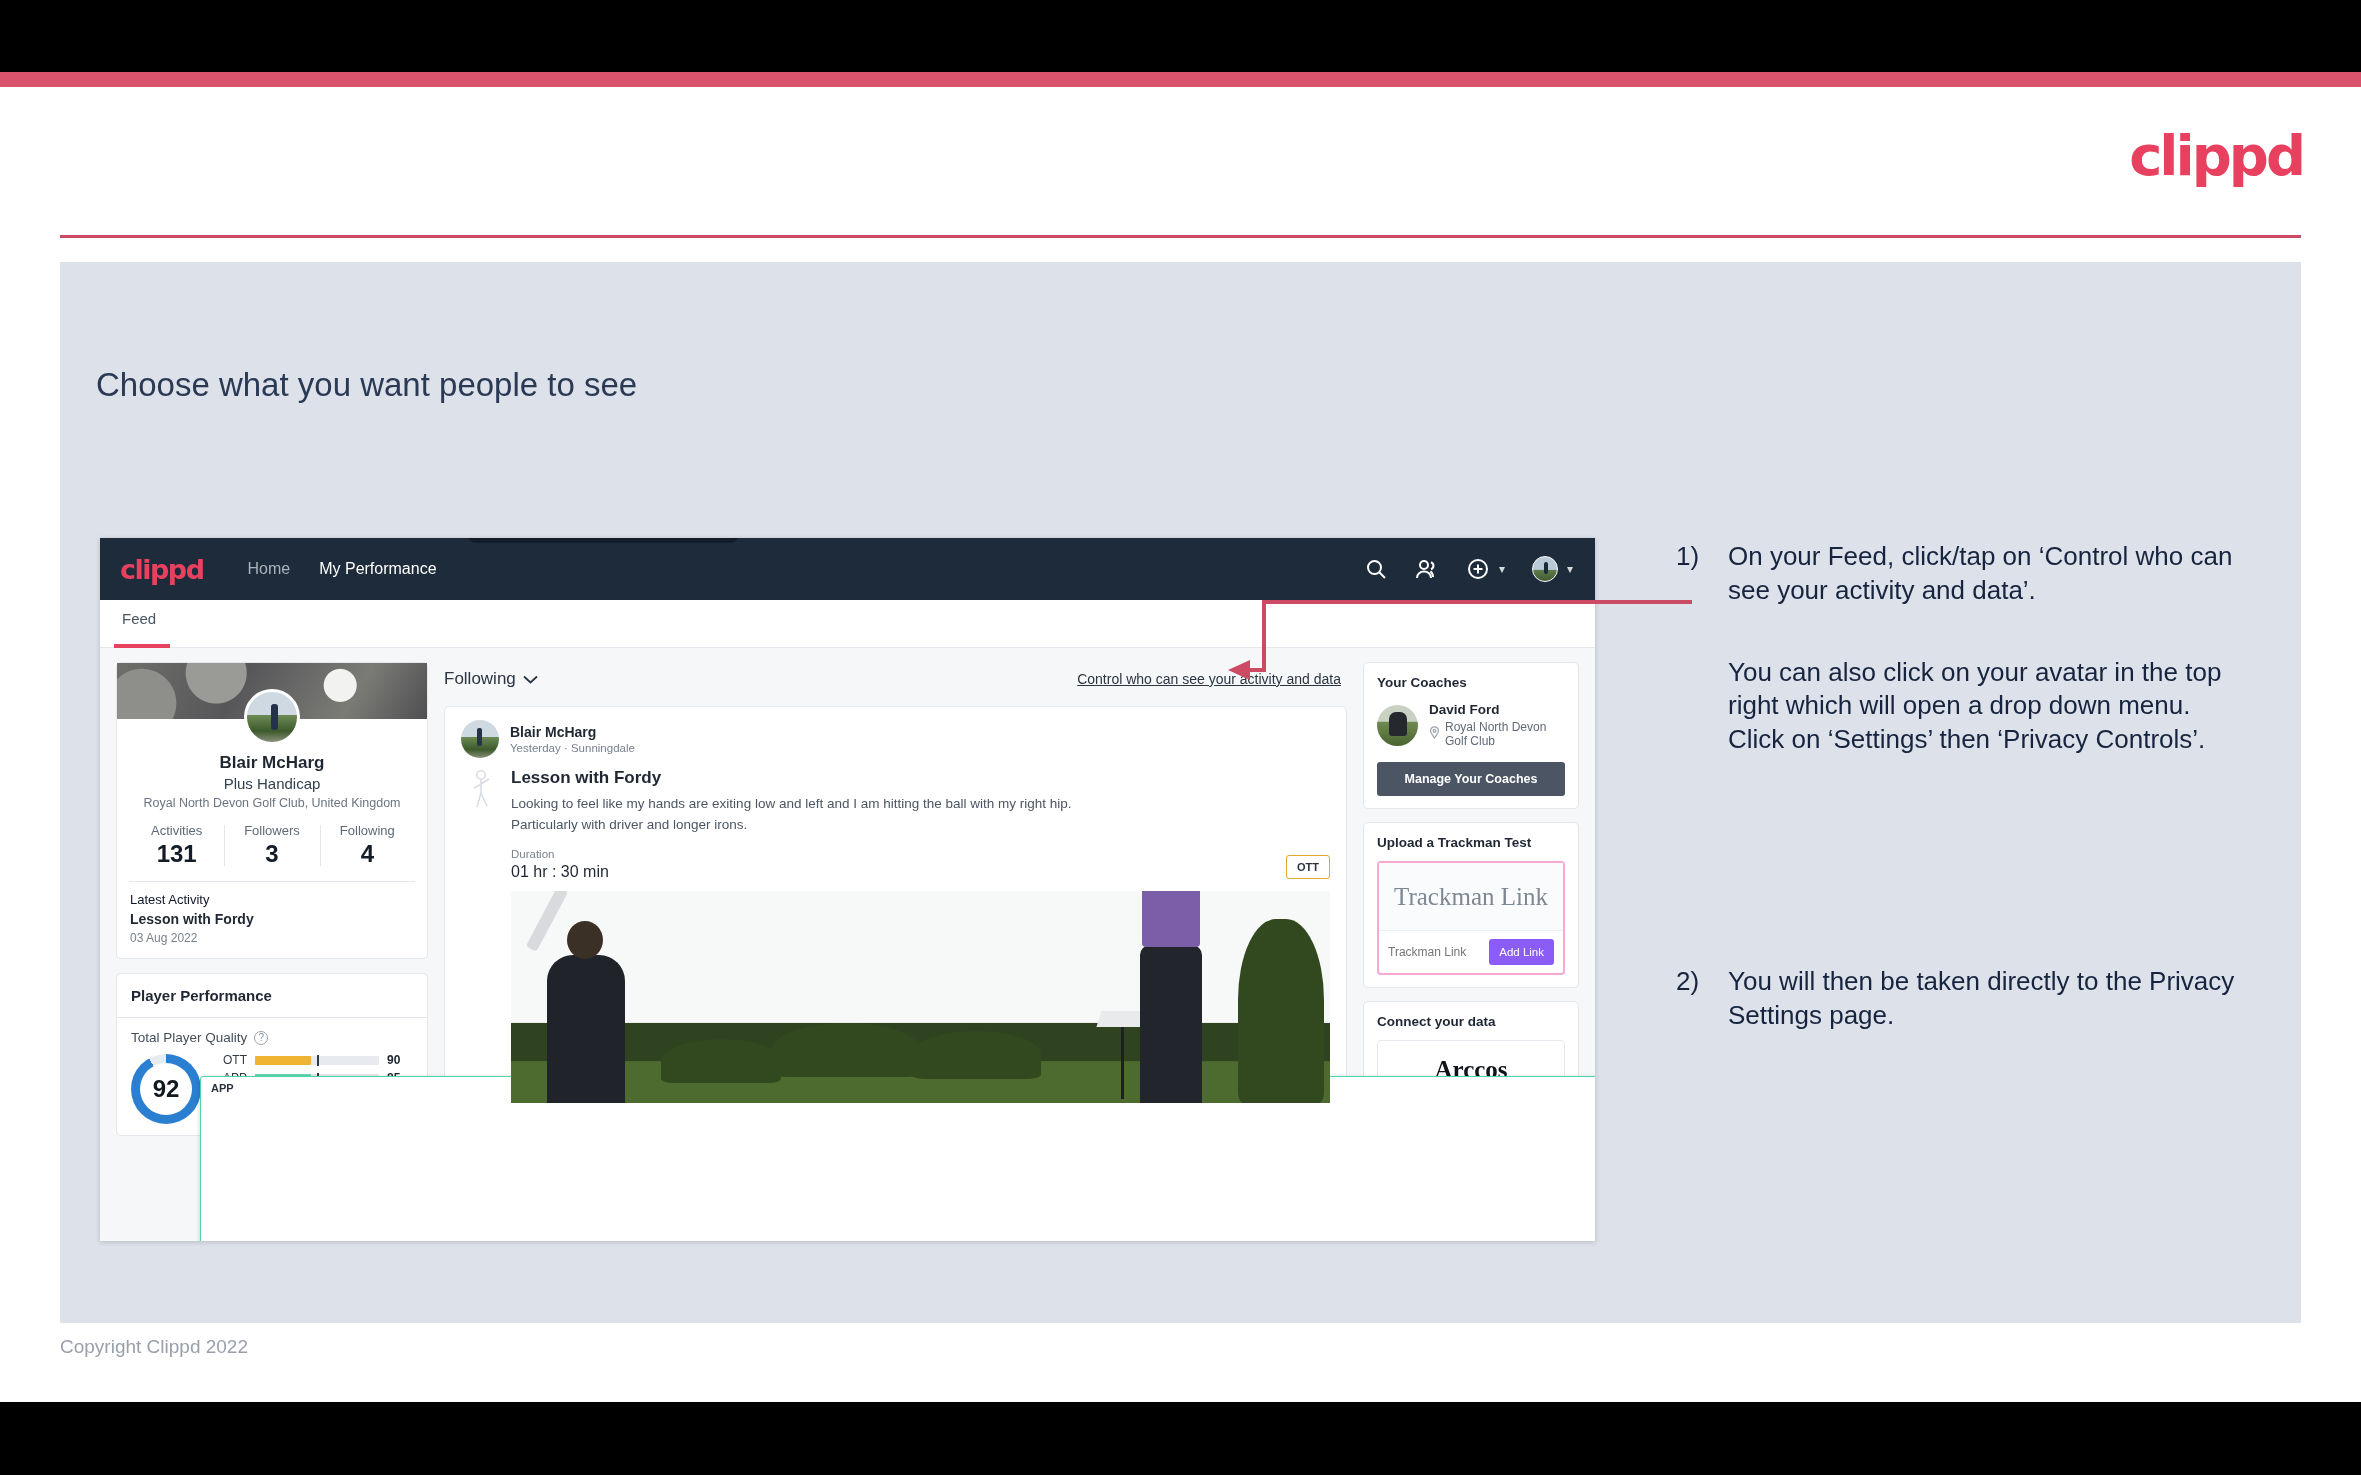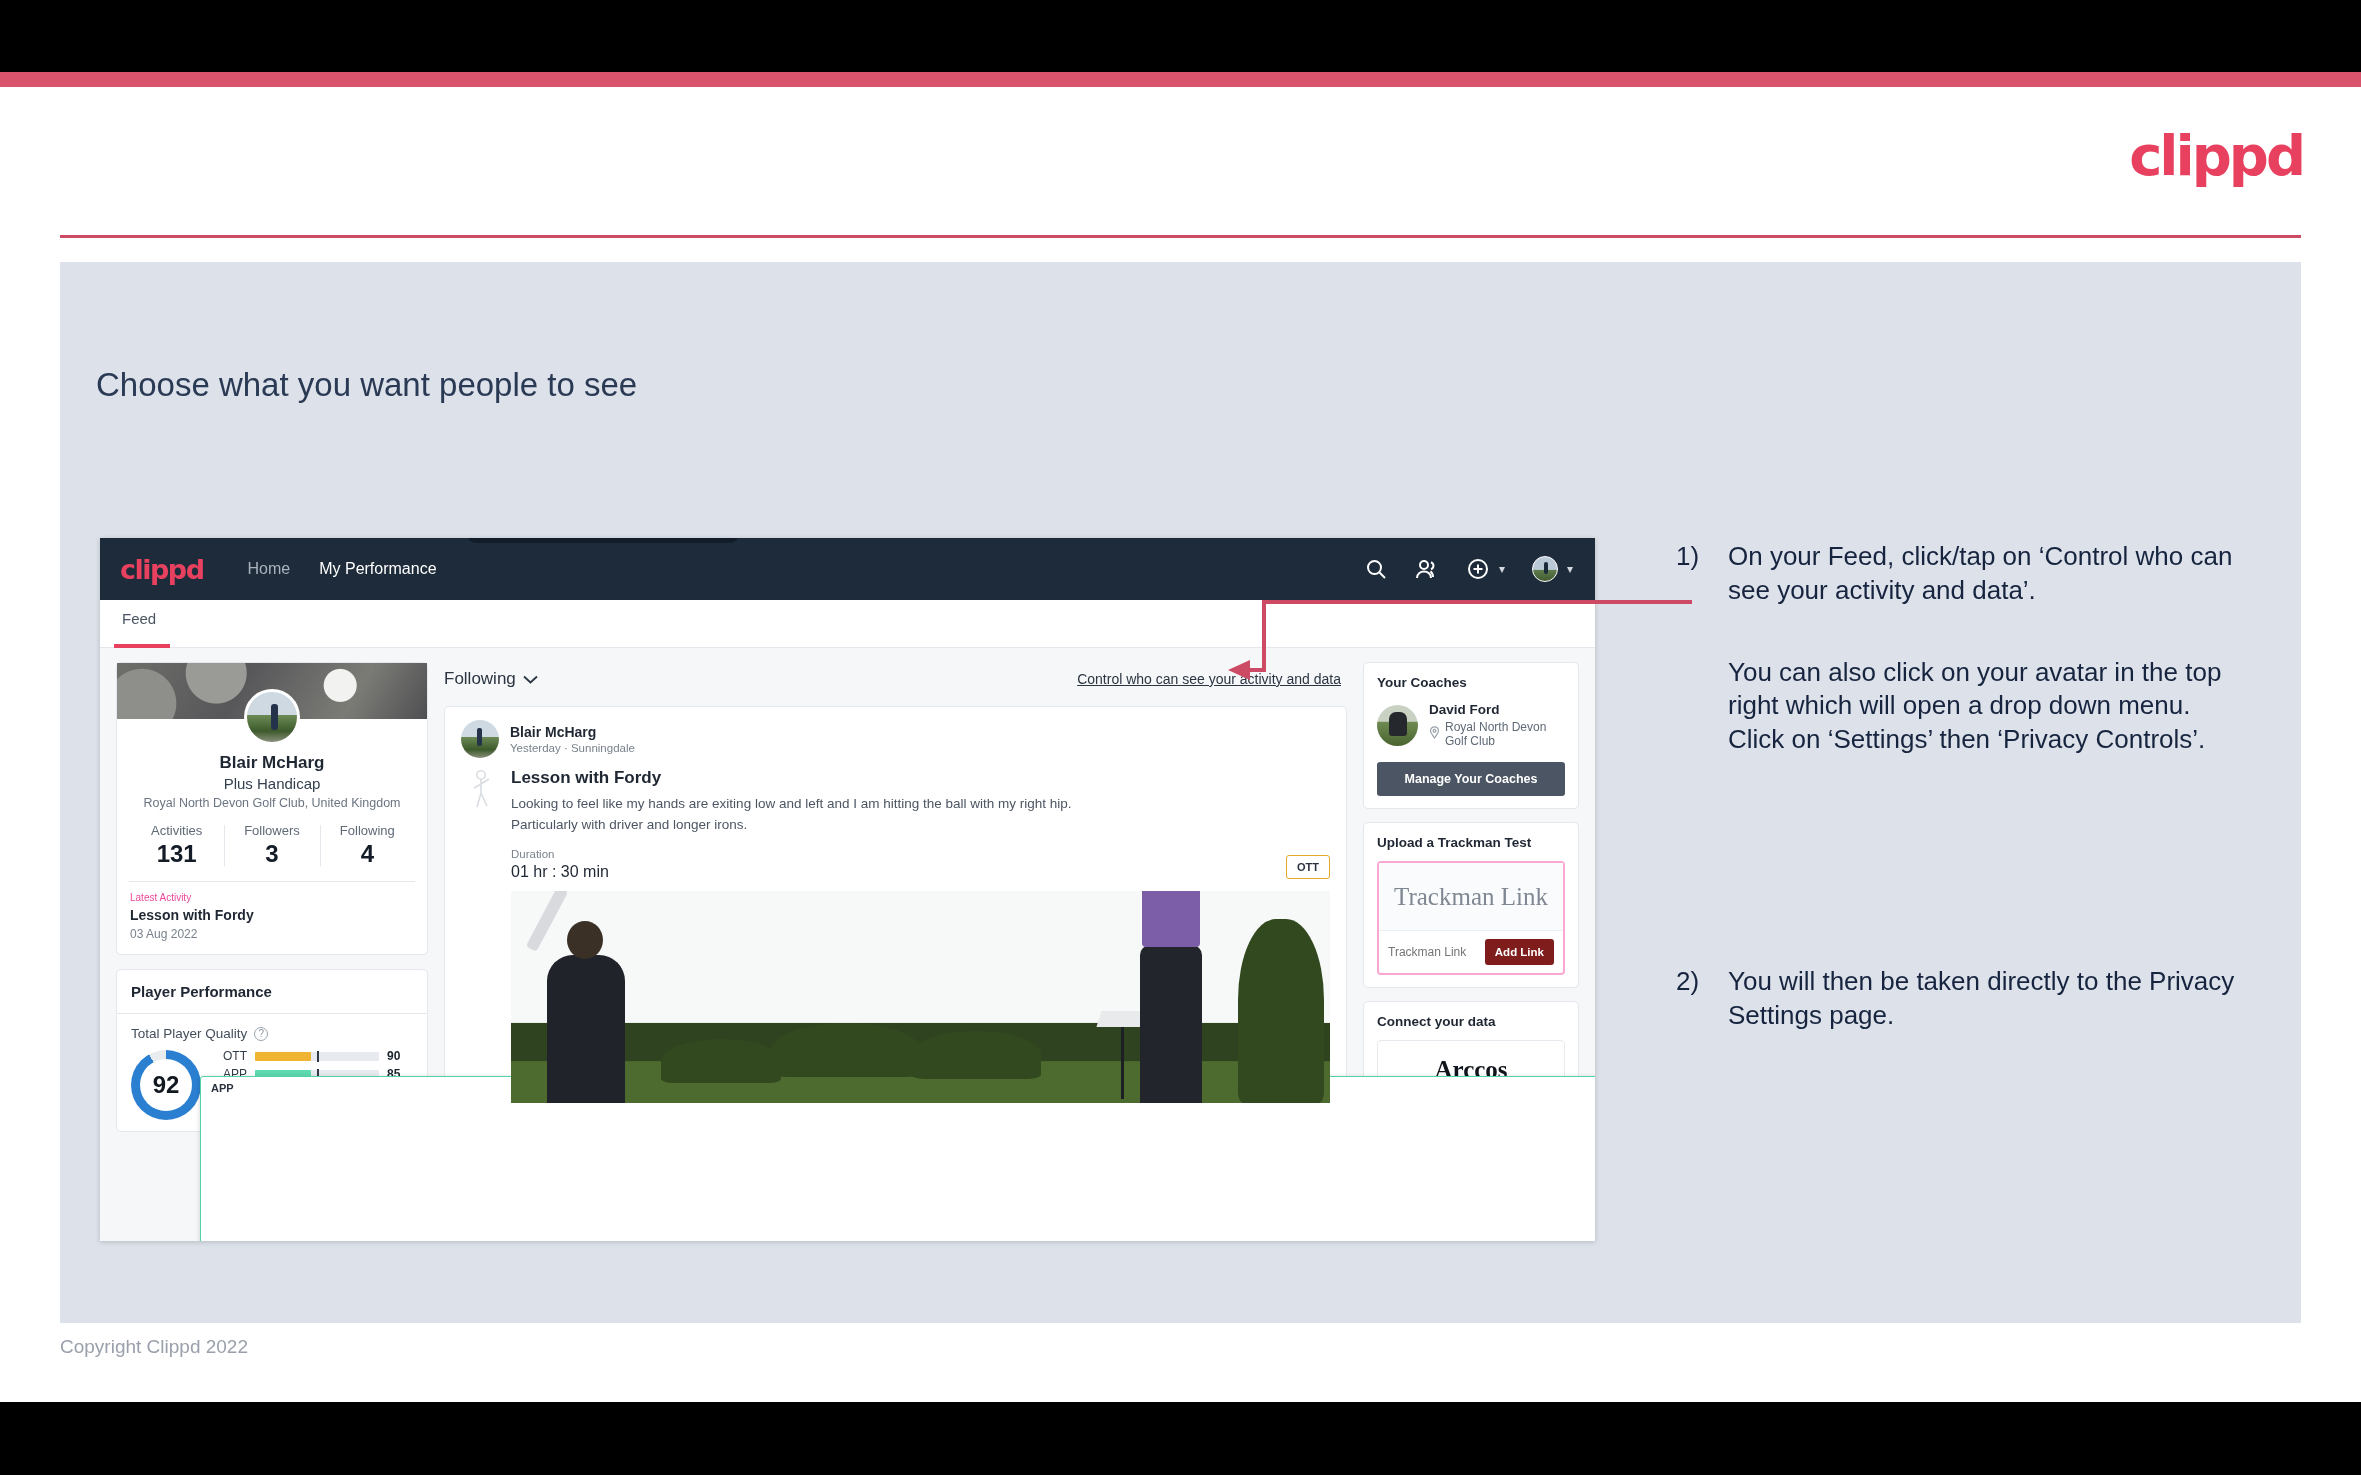--- a/index.html
+++ b/index.html
@@ -115,21 +115,21 @@
   .p-name { font-size:17px; font-weight:700; color:#1f2733; }
   .p-handicap { font-size:15px; color:#33404f; margin-top:2px; }
   .p-club { font-size:12.5px; color:#6b7582; margin-top:4px; }
   .p-stats { display:flex; margin-top:13px; }
   .p-stat { flex:1; text-align:center; position:relative; }
   .p-stat + .p-stat::before{ content:""; position:absolute; left:0; top:2px; bottom:2px; width:1px; background:#e4e7ec; }
   .p-stat-label { font-size:13px; color:#5f6a77; }
   .p-stat-val { font-size:24px; font-weight:700; color:#141c27; margin-top:2px; }
   .p-divider { height:1px; background:#e4e7ec; margin-top:13px; }
   .p-latest { padding:10px 13px 13px; text-align:left; }
-  .p-latest-label { font-size:10px; color:#ec4899; }
+  .p-latest-label { font-size:13px; color:#0f172a; }
   .p-latest-title { font-size:14px; font-weight:700; color:#1f2733; margin-top:4px; }
   .p-latest-date { font-size:12px; color:#79828d; margin-top:4px; }
 
   .perf-head { padding:13px 14px; border-bottom:1px solid #e4e7ec; font-size:15px; font-weight:700; color:#1f2733; }
   .perf-body { padding:12px 14px 10px; }
   .perf-sub { font-size:13.5px; color:#444e5b; display:flex; align-items:center; gap:7px; }
   .qmark { width:14px; height:14px; border-radius:50%; border:1.3px solid #9aa3ad; color:#8b949e; font-size:10px; line-height:12px; text-align:center; }
   .perf-row-wrap { display:flex; align-items:center; gap:12px; margin-top:8px; }
   .donut {
     width:70px; height:70px; border-radius:50%;
@@ -207,21 +207,21 @@
     display:block; width:100%; margin-top:14px; background:#4b5563; color:#fff;
     font-size:12.5px; font-weight:700; text-align:center; padding:10px 0; border:none; border-radius:3px;
   }
   .tm-box { border:2px solid #f9a8d4; border-radius:4px; margin-top:11px; }
   .tm-logo {
     height:68px; background:#fafbfc; display:flex; align-items:center; justify-content:center;
     font-family:"Liberation Serif", serif; font-size:25px; color:#7e8792; border-bottom:1px solid #eceff2;
   }
   .tm-input-row { display:flex; align-items:center; gap:8px; padding:8px 9px; }
   .tm-input { flex:1; font-size:12px; color:#9aa3ad; border:none; outline:none; background:transparent; min-width:0; }
-  .btn-addlink { background:#7f1d1d; color:#fff; font-size:11.5px; font-weight:700; border:none; border-radius:3px; padding:7px 10px; }
+  .btn-addlink { background:#8b5cf6; color:#fff; font-size:11.5px; font-weight:400; border:none; border-radius:3px; padding:7px 10px; }
   .arccos-box { border:1px solid #e7eaee; border-radius:4px; margin-top:11px; height:60px; display:flex; align-items:center; justify-content:center; }
   .arccos-logo { font-family:"Liberation Serif", serif; font-size:25px; font-weight:700; color:#10151c; }
 
   
   .callout { position:absolute; pointer-events:none; }
   .co-h-top { position:absolute; left:1262px; top:600px; width:430px; height:4px; background:#cc4a63; }
   .co-v { position:absolute; left:1262px; top:600px; width:4px; height:72px; background:#cc4a63; }
   .co-h-bot { position:absolute; left:1248px; top:668px; width:18px; height:4px; background:#cc4a63; }
   .co-arrow {
     position:absolute; left:1228px; top:660px; width:0; height:0;

